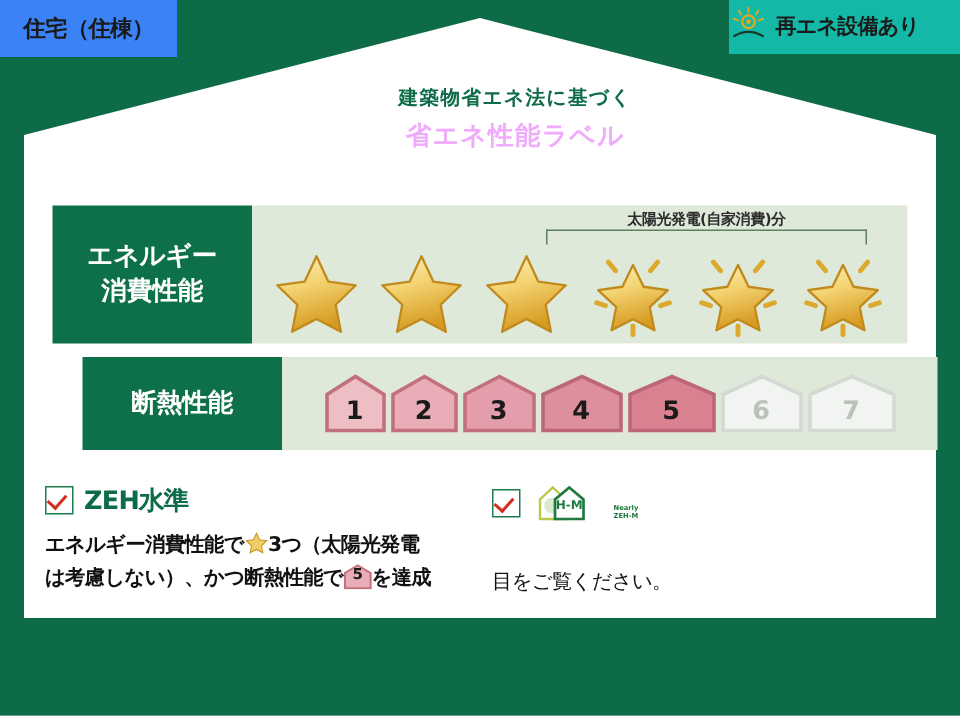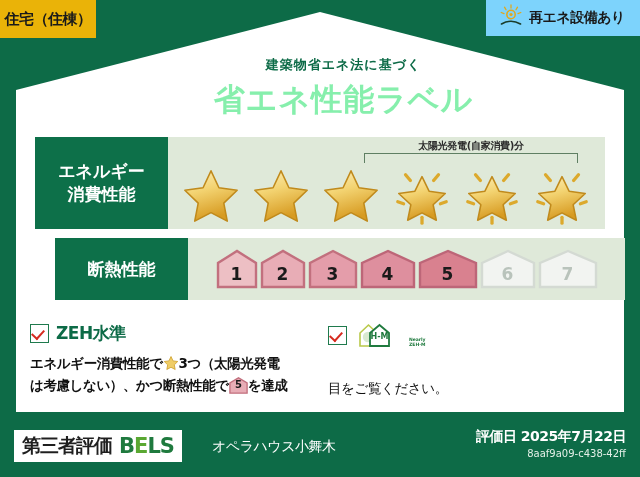--- a/index.html
+++ b/index.html
@@ -13,34 +13,34 @@
 
   
   .house-white{
     position:absolute;left:16px;top:12px;width:608px;height:400px;
     background:#ffffff;
     clip-path:polygon(0% 19.5%, 50% 0%, 100% 19.5%, 100% 100%, 0% 100%);
   }
 
   
   .tag-left{
-    position:absolute;left:0;top:0;width:96px;height:38px;background:#eab308;
+    position:absolute;left:0;top:0;width:118px;height:38px;background:#3b82f6;
     display:flex;align-items:center;justify-content:center;
     font-size:15px;font-weight:bold;color:#1a1a1a;letter-spacing:-0.5px;
   }
   .tag-right{
-    position:absolute;right:0;top:0;width:154px;height:36px;background:#7dd3fc;
-    display:flex;align-items:center;gap:5px;padding-left:12px;box-sizing:border-box;
+    position:absolute;right:0;top:0;width:154px;height:36px;background:#14b8a6;
+    display:flex;align-items:center;gap:5px;padding-left:0;box-sizing:border-box;
   }
   .tag-right .txt{font-size:14px;font-weight:bold;color:#1a1a1a;letter-spacing:-0.5px;}
 
   
   .title-wrap{position:absolute;left:0;right:0;top:56px;text-align:center;padding-left:47px;}
   .title-sub{font-size:13px;font-weight:bold;color:#0d6b47;letter-spacing:1px;}
-  .title-main{font-size:31px;font-weight:bold;color:#86efac;letter-spacing:1px;margin-top:5px;}
+  .title-main{font-size:17px;font-weight:bold;color:#f0abfc;letter-spacing:1px;margin-top:5px;}
 
   
   .row{position:absolute;left:35px;width:570px;display:flex;}
   .row-head{
     width:133px;background:#0d7049;color:#fff;
     display:flex;flex-direction:column;align-items:center;justify-content:center;
     font-weight:bold;font-size:17px;line-height:1.35;letter-spacing:0px;
   }
   .row-body{flex:1;background:#dfe9d9;position:relative;}
 
@@ -335,23 +335,14 @@
         </svg>
         <span style="font-size:4.5px;line-height:1.1;color:#1f7a3e;font-weight:bold;">
           <span>Nearly</span><br>
           <span>ZEH-M</span>
         </span>
       </span>
     </div>
     <div class="chk-body normal"><br><span>目をご覧ください。</span></div>
   </div>
 
-  <div class="bottom-bar">
-    <div class="bels-chip">
-      <span class="bels-jp">第三者評価</span>
-      <span class="bels-en"><span class="b1">B</span><span class="b2">E</span><span class="b1">LS</span></span>
-    </div>
-    <div class="bldg-name">オペラハウス小舞木</div>
-    <div class="eval-date"><span>評価日</span> <span>2025年7月22日</span></div>
-    <div class="eval-id">8aaf9a09-c438-42ff</div>
-  </div>
 
 </div>
 
 </body></html>

